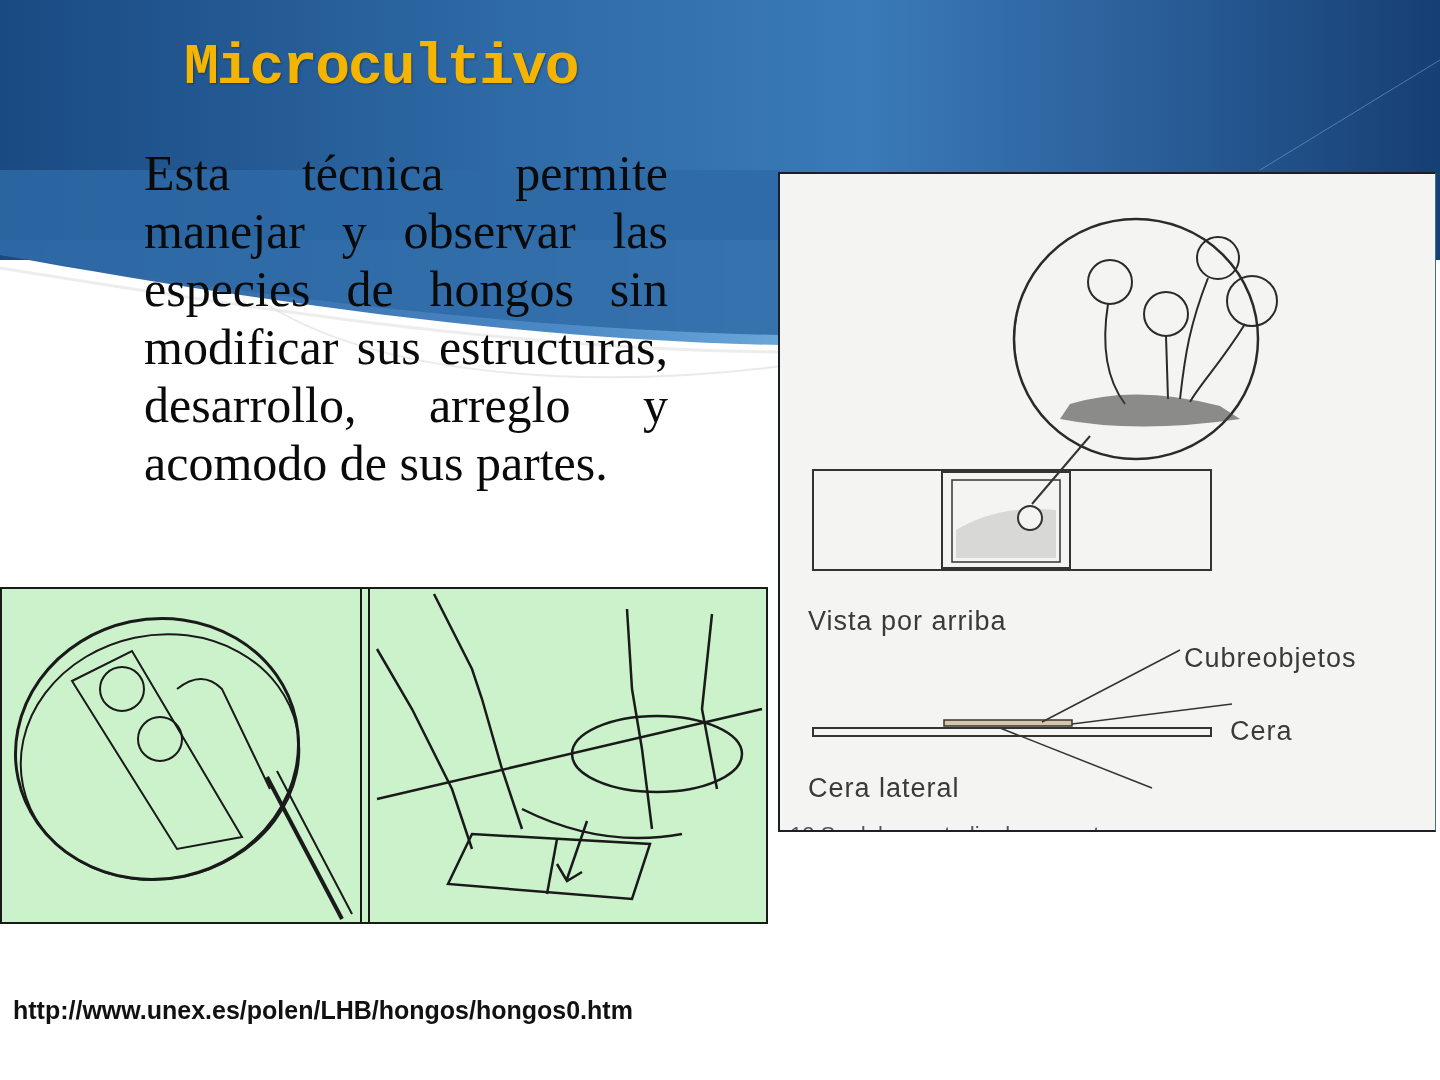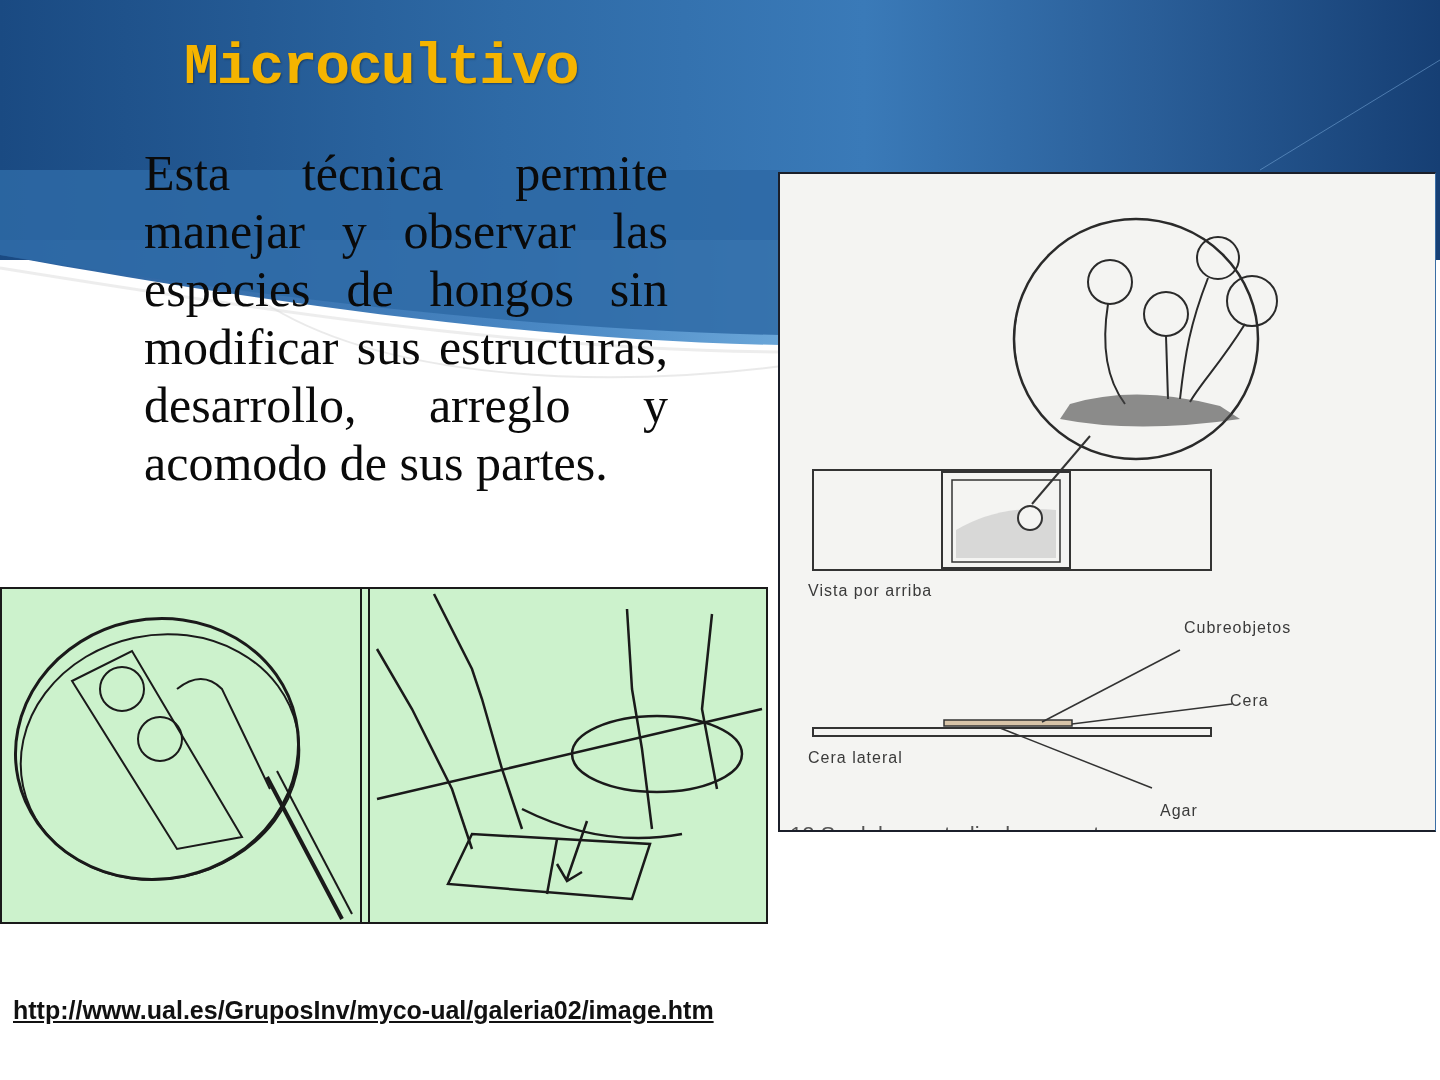--- a/index.html
+++ b/index.html
@@ -23,21 +23,21 @@
       text-align: justify; text-align-last: left; margin: 4px;
     }
     .figure-right {
       position: absolute; left: 778px; top: 172px; width: 658px; height: 660px;
       background: #f4f4f2; border: 2px solid #1b1f2a; border-right: 1px solid #3a6ea5;
       box-sizing: border-box; overflow: hidden;
     }
     .figure-right svg { position: absolute; left: 0; top: 0; }
     .fig-label {
       position: absolute; font-family: "Liberation Sans", "DejaVu Sans", sans-serif;
-      font-size: 16px; color: #3a3a3a; letter-spacing: 1px;
+      font-size: 27px; color: #3a3a3a; letter-spacing: 1px; margin-top: 24px;
     }
     .figure-left {
       position: absolute; left: 0; top: 587px; width: 768px; height: 337px;
       background: #ccf2cc; border: 2px solid #1a1a1a; box-sizing: border-box;
     }
     .figure-left .divider {
       position: absolute; left: 358px; top: 0; width: 10px; height: 100%;
       border-left: 2px solid #1a1a1a; border-right: 2px solid #1a1a1a; box-sizing: border-box;
     }
     .figure-left svg { position: absolute; left: 0; top: 0; }
@@ -144,14 +144,14 @@
       <ellipse cx="655" cy="165" rx="85" ry="38"></ellipse>
       <path d="M520,220 Q600,260 680,245"></path>
       <path d="M446,295 L470,245 L648,255 L630,310 Z"></path>
       <line x1="555" y1="250" x2="545" y2="305"></line>
       <path d="M585,232 L565,290 M555,275 L565,292 L580,283"></path>
     </g>
   </svg>
 </div>
 
 <div class="refs">
-  <a class="underlined">http://www.ual.es/GruposInv/myco-ual/galeria02/image.htm</a>
+  <a class="plain">http://www.unex.es/polen/LHB/hongos/hongos0.htm</a>
 </div>
 
 </body></html>

